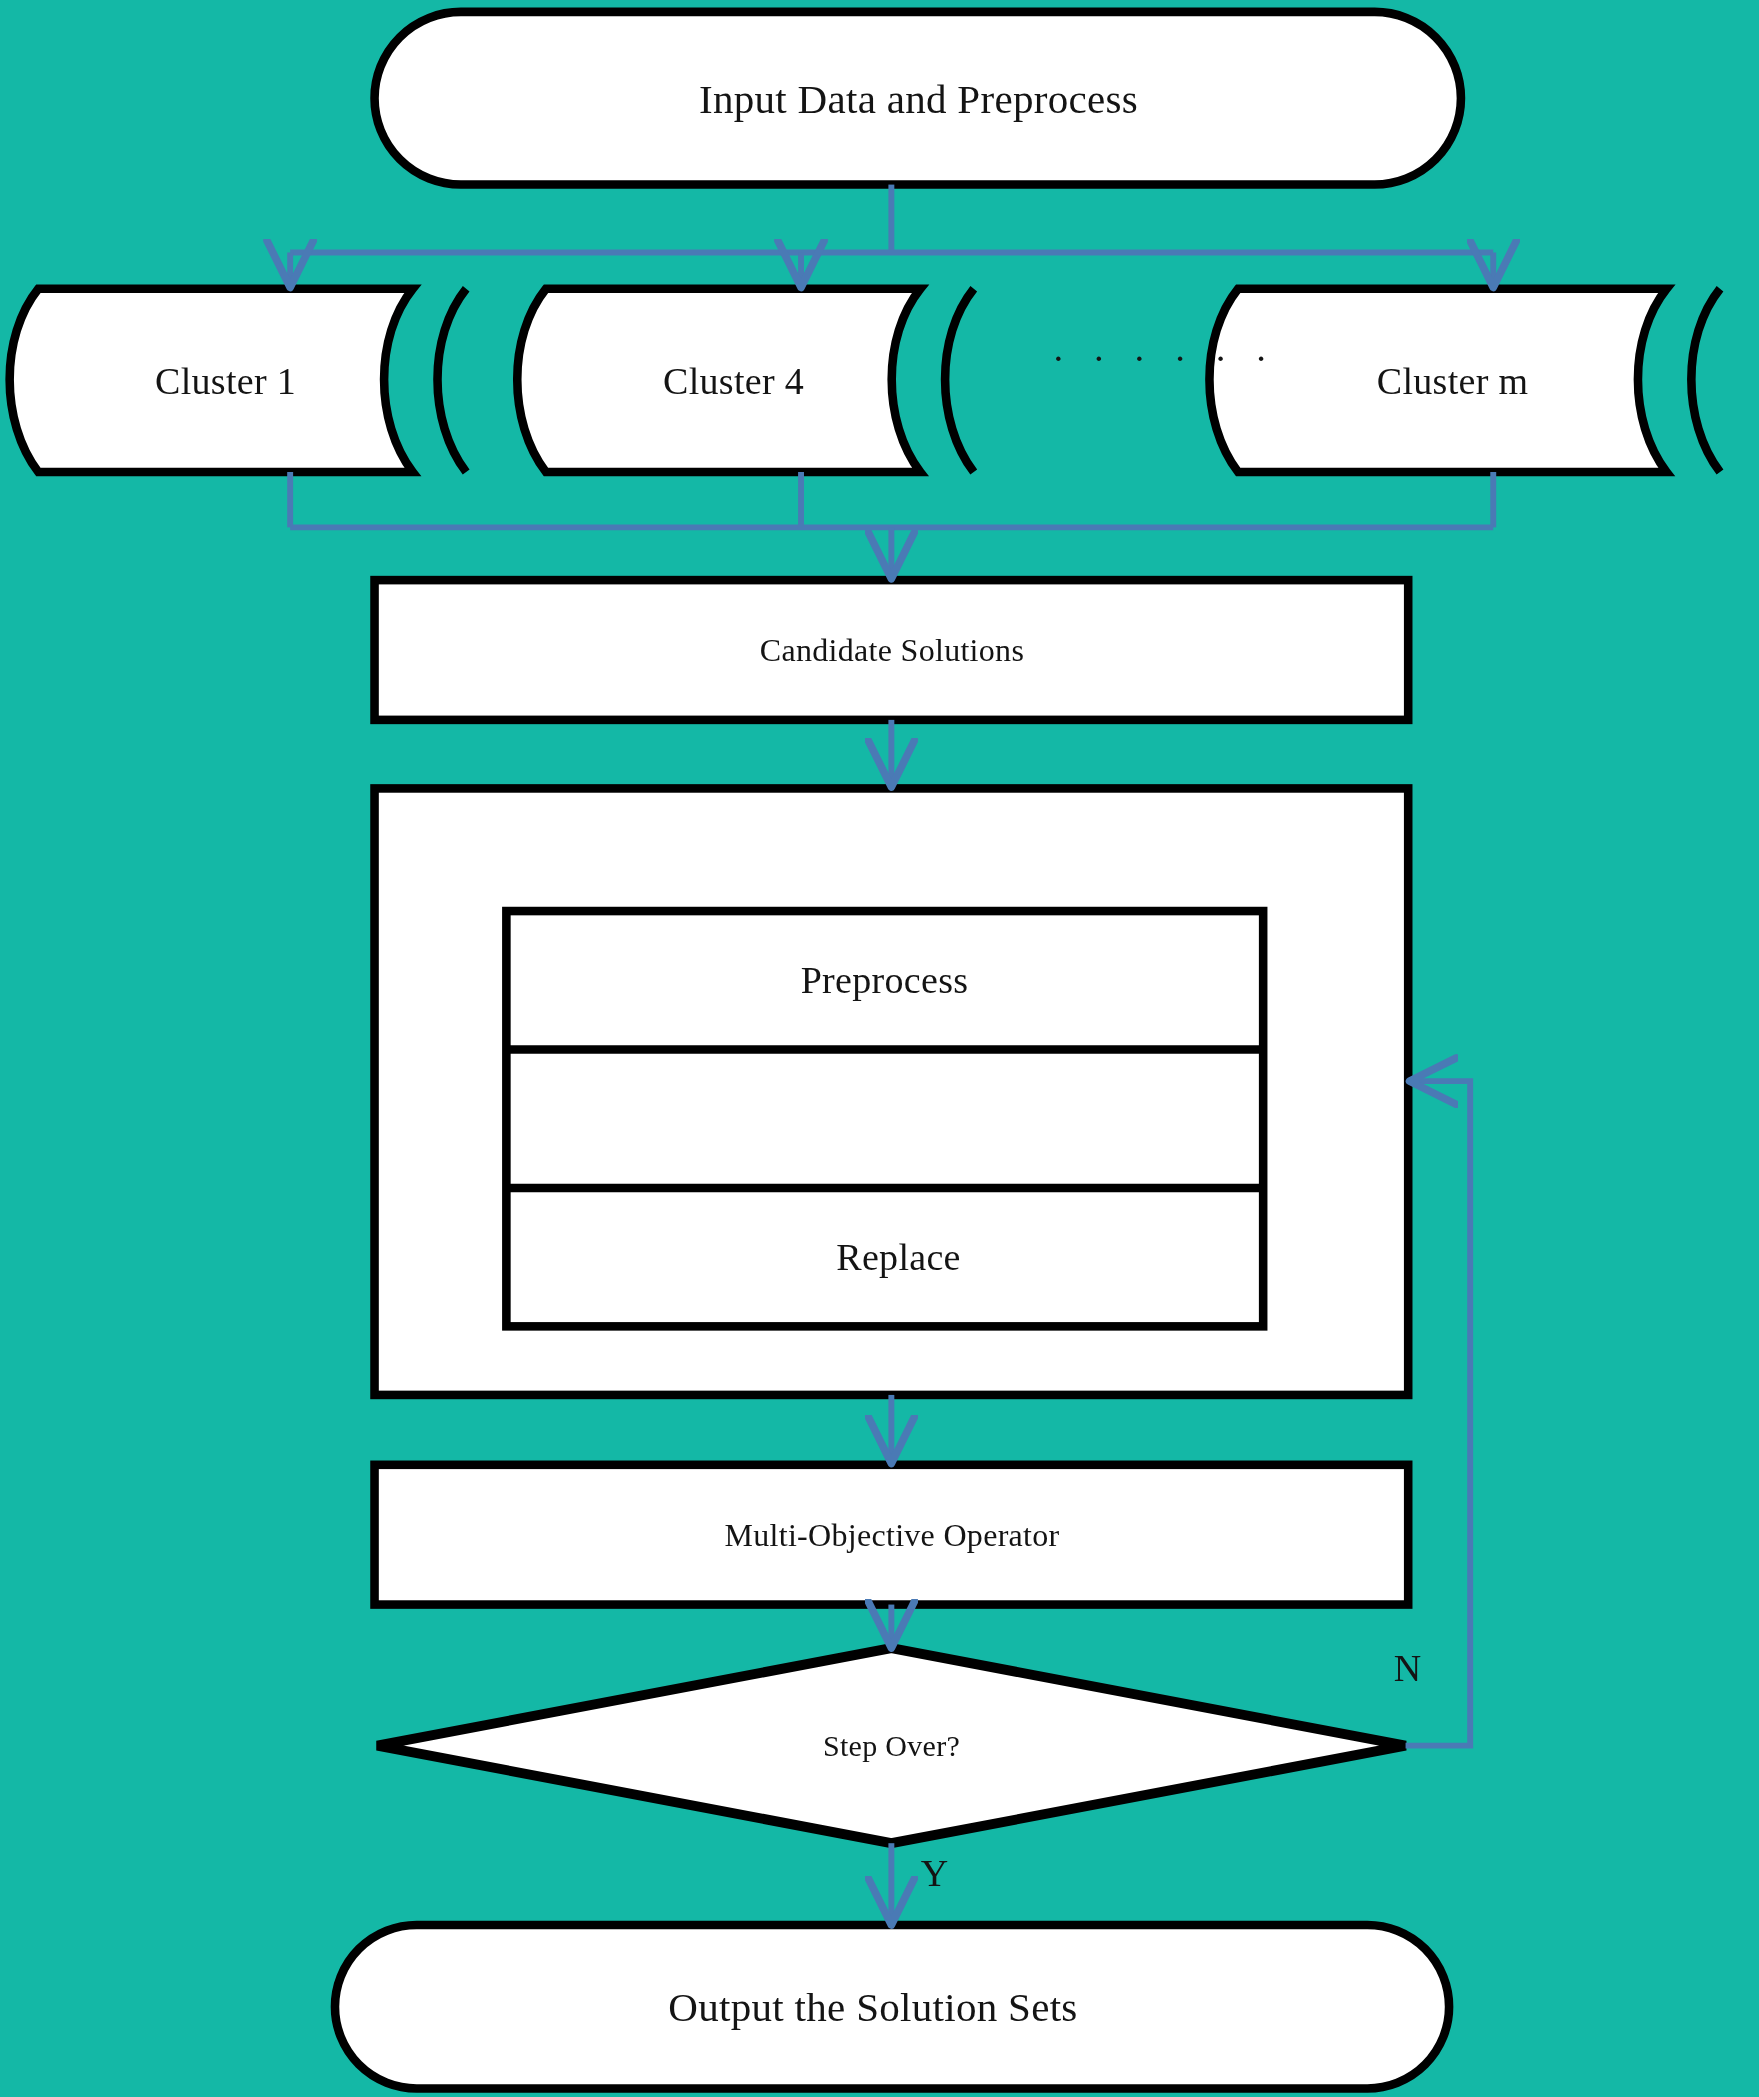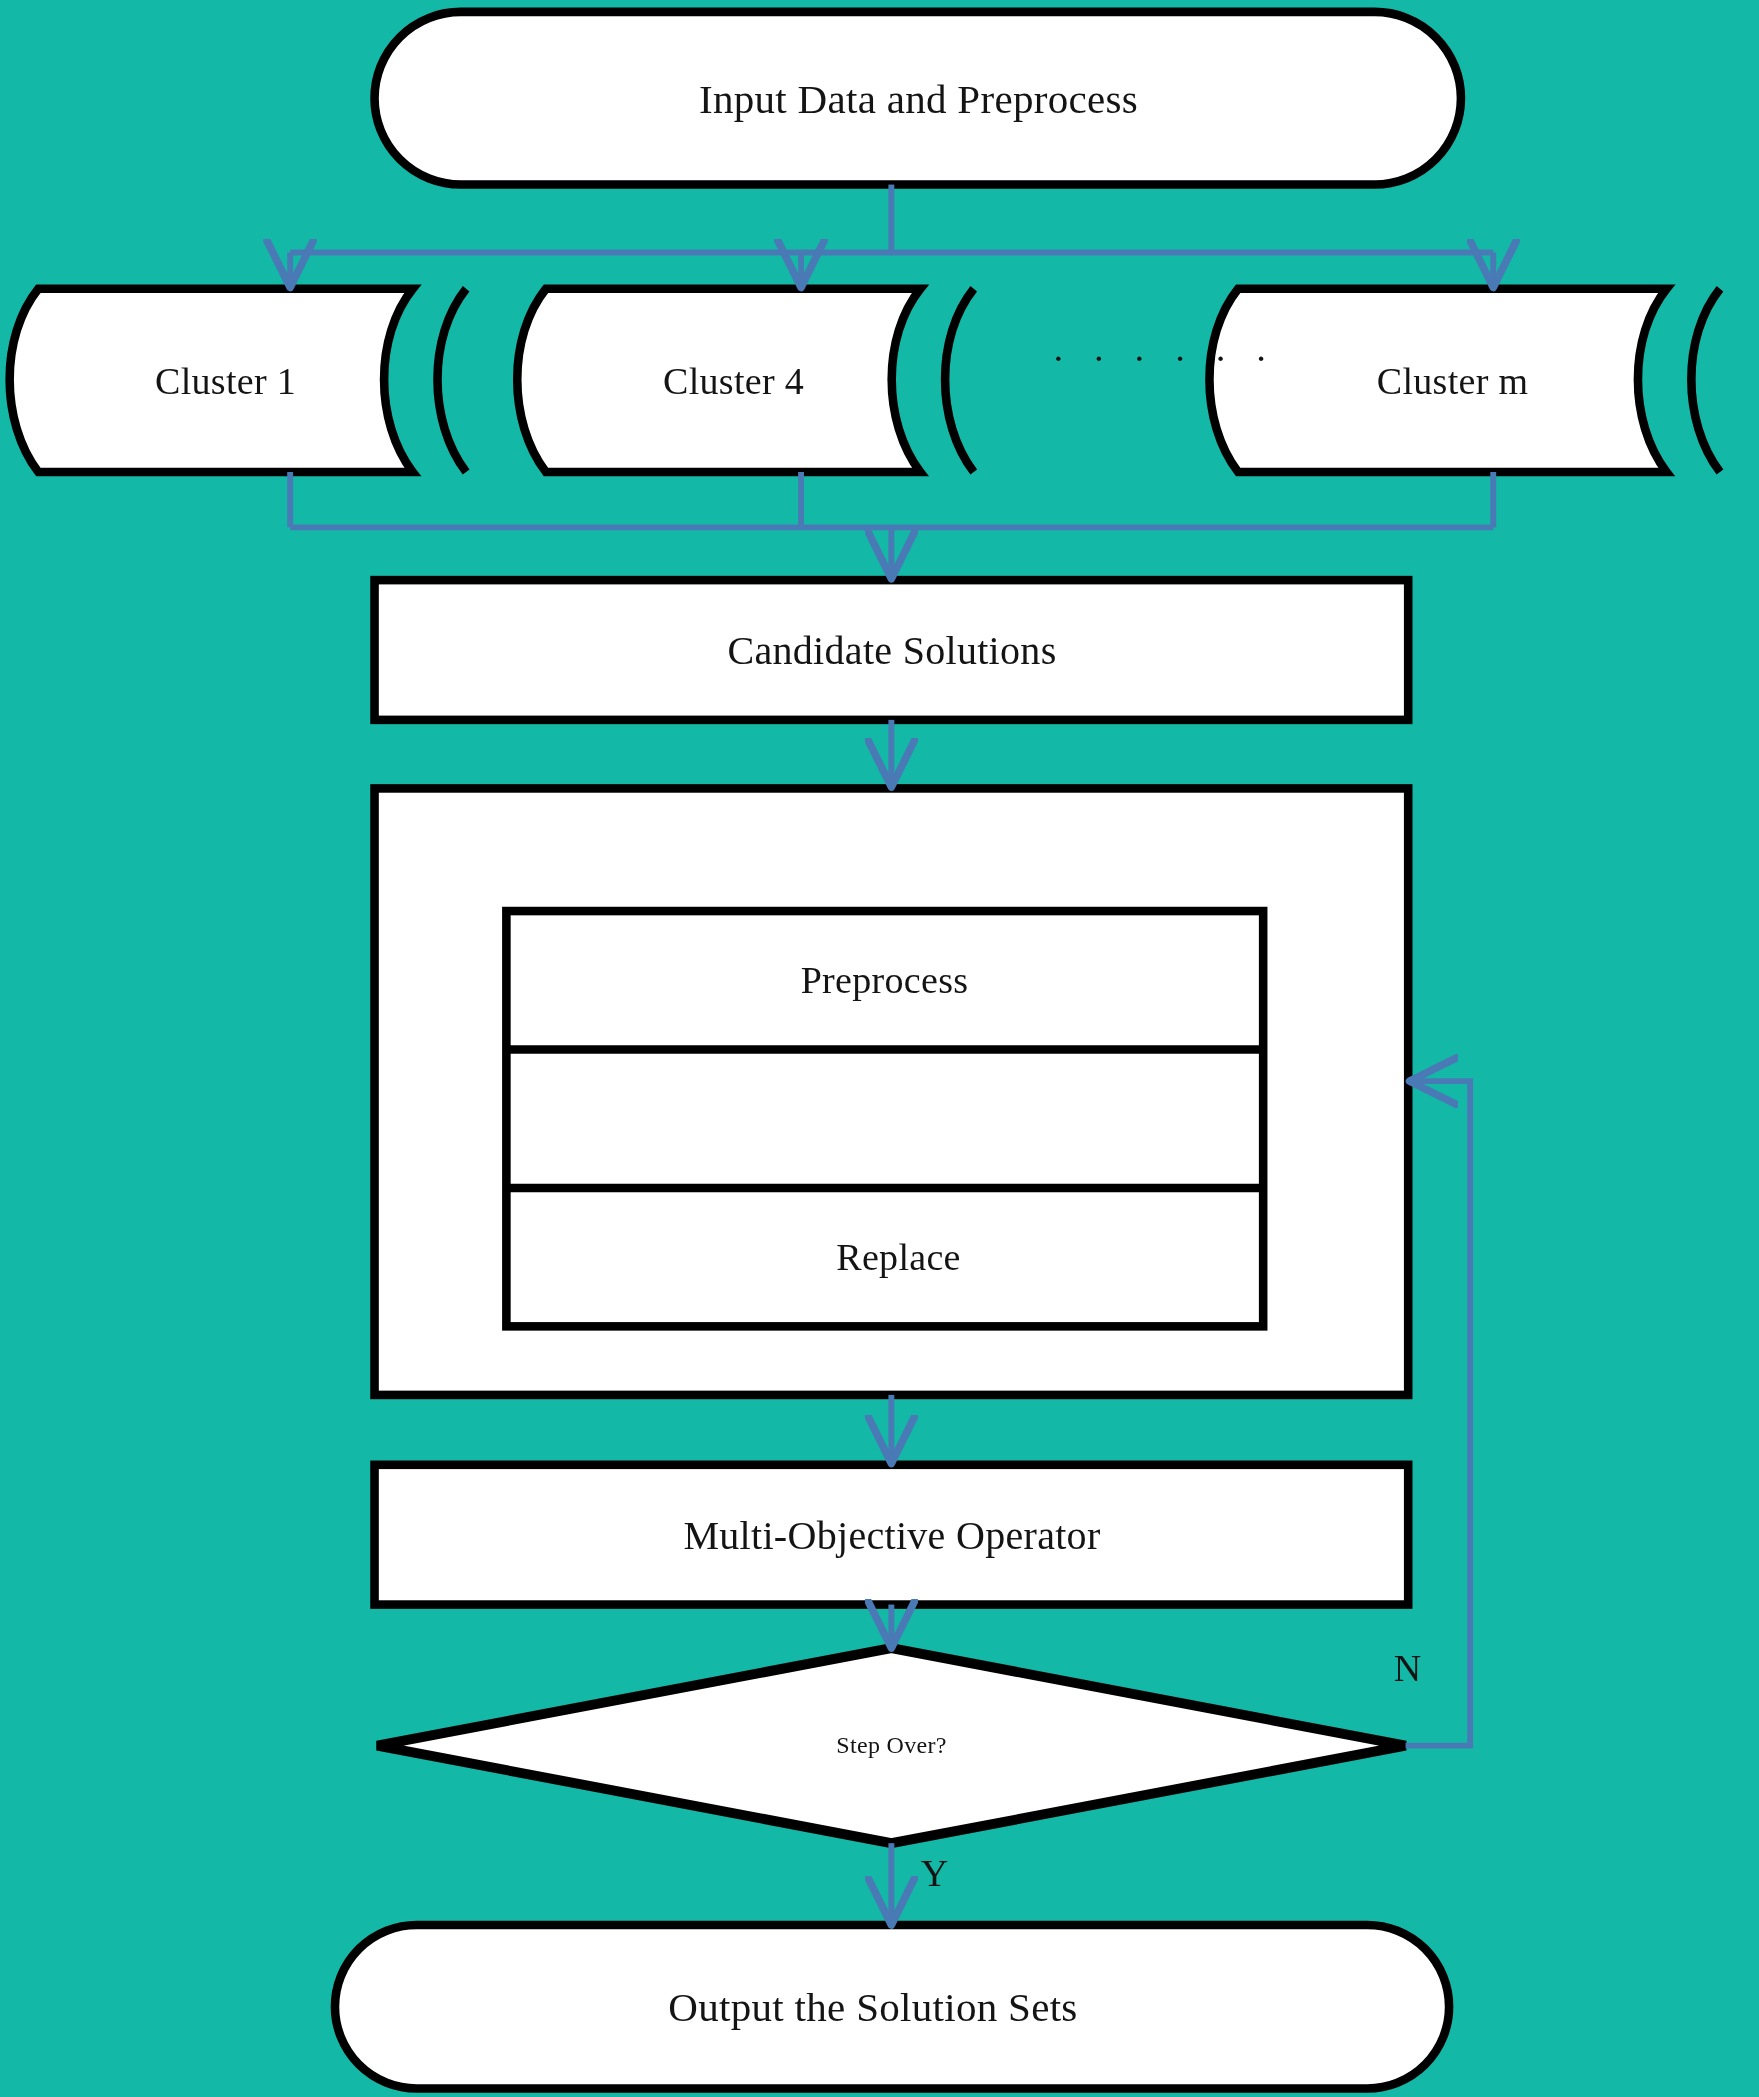--- a/index.html
+++ b/index.html
@@ -28,23 +28,23 @@
     justify-content:center;
     text-align:center;
     font-family:"Liberation Serif","DejaVu Serif",serif;
     color:#141414;
     letter-spacing:0.3px;
     white-space:nowrap;
     pointer-events:none;
   }
   .lbl-terminal{ font-size:41px; }
   .lbl-cluster{  font-size:38px;text-align:right; }
-  .lbl-box{      font-size:40px; }
+  .lbl-box{      font-size:32px; }
   .lbl-inner{    font-size:38px; }
-  .lbl-decision{ font-size:24px; }
+  .lbl-decision{ font-size:30px; }
   .lbl-branch{   font-size:38px; }
   .dots{
     position:absolute;
     font-size:38px;
     letter-spacing:9.2px;
     color:#141414;
     font-family:"Liberation Serif","DejaVu Serif",serif;
     white-space:nowrap;
   }
   .hit{

